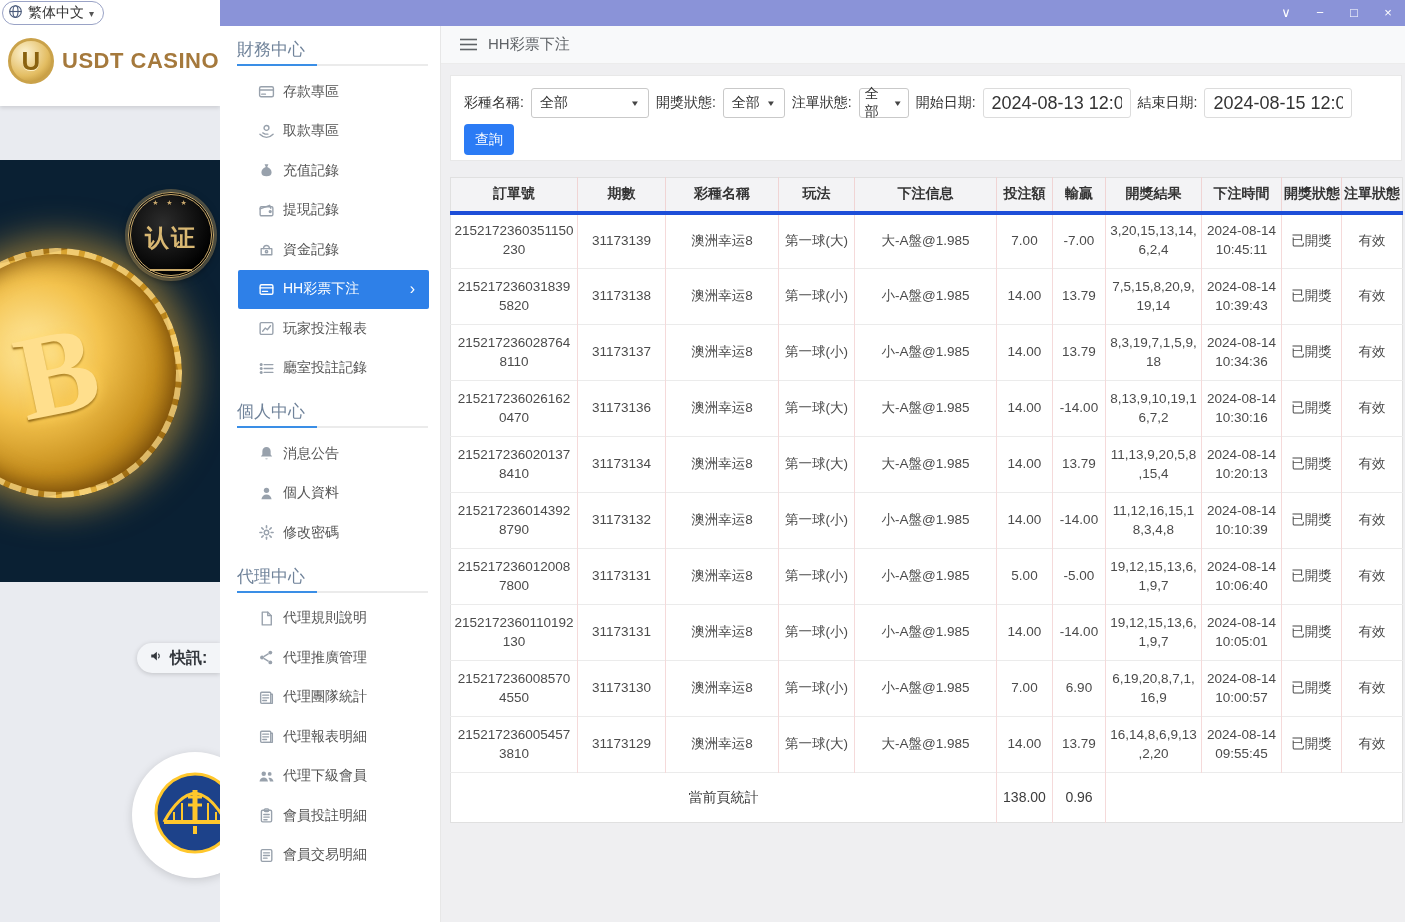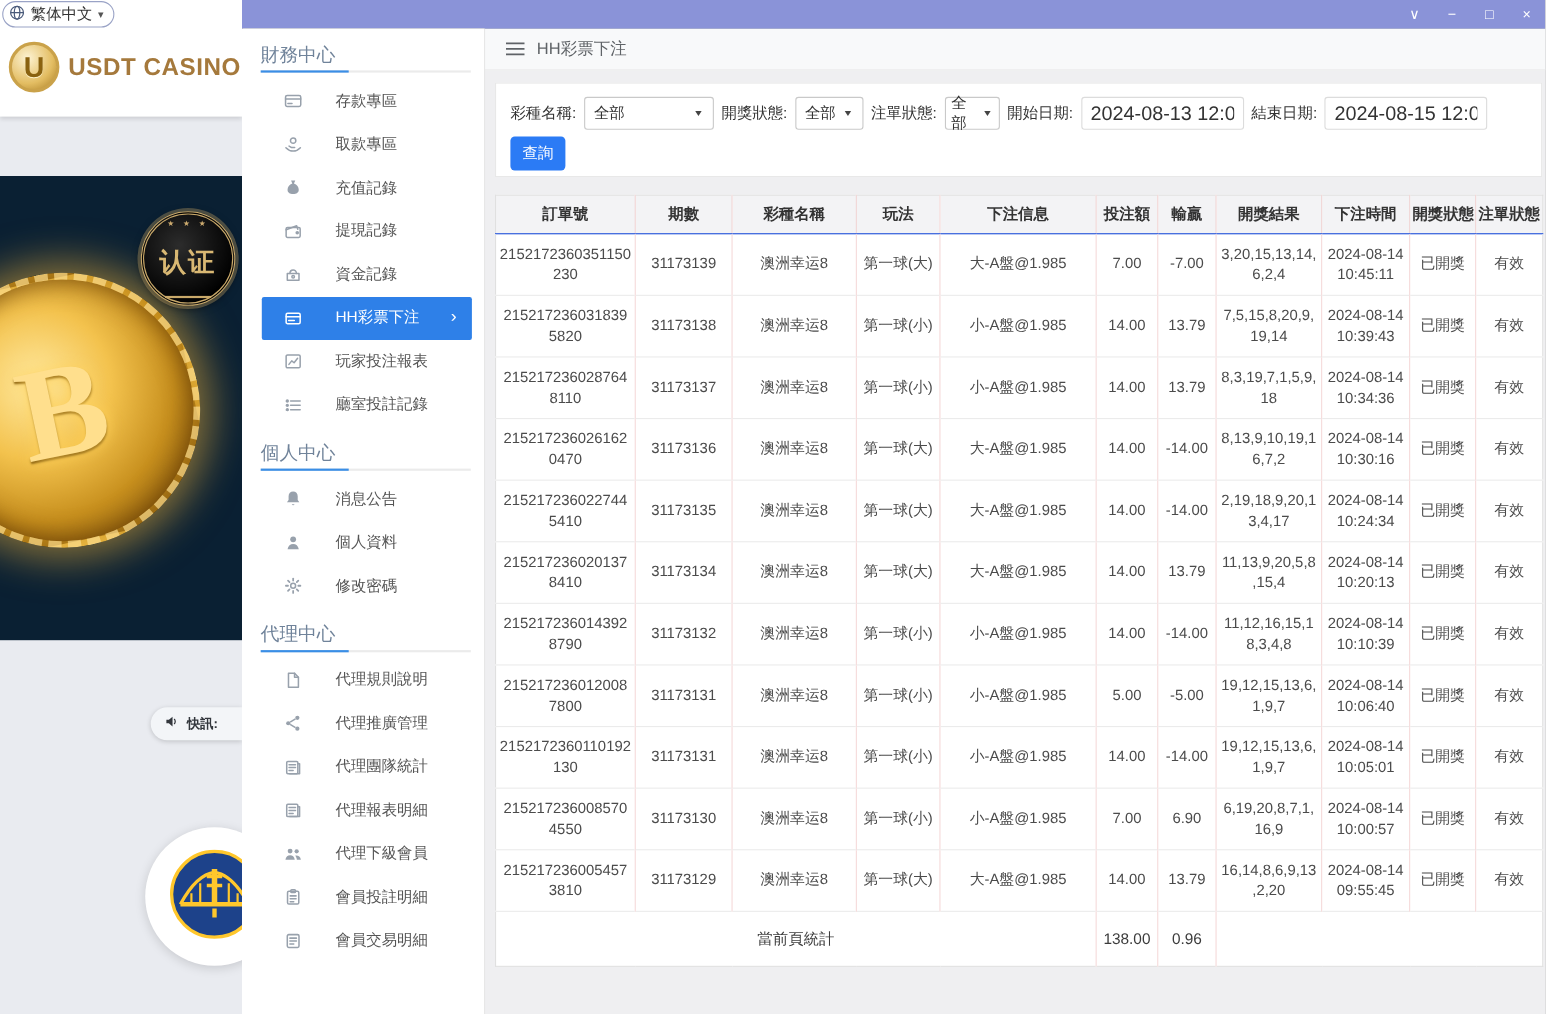--- a/index.html
+++ b/index.html
@@ -30,40 +30,40 @@
   .coin-b { font-size:120px; font-weight:bold; color:#ffdf8d; text-shadow:0 0 14px rgba(255,210,90,.9), 0 2px 2px #7c5408; font-family:"Liberation Serif","DejaVu Serif",serif; }
   .cert-badge { position:absolute; right:6px; top:32px; width:86px; height:86px; border-radius:50%;
       background:radial-gradient(circle at 40% 35%, #2c2c2c, #000 75%);
       border:3px double #c9a96a; box-shadow:0 0 0 3px rgba(201,169,106,.35), 0 2px 8px rgba(0,0,0,.6);
       display:flex; flex-direction:column; align-items:center; justify-content:center; gap:15px; }
   .cert-stars { font-size:7px; color:#cdab6f; letter-spacing:3px; }
   .cert-text { font-size:24px; font-weight:bold; color:#d9b873; letter-spacing:2px; }
   .cert-line { width:42px; height:2px; background:#c9a96a; }
 
   .ticker { position:absolute; left:137px; top:643px; width:83px; height:30px; background:#f3f5f8; border-radius:16px 0 0 16px; box-shadow:0 1px 5px rgba(0,0,0,.18); display:flex; align-items:center; gap:6px; padding-left:12px; }
-  .ticker-label { font-size:12px; font-weight:bold; color:#33373d; }
+  .ticker-label { font-size:16px; font-weight:bold; color:#33373d; }
   .team-circle { position:absolute; left:132px; top:752px; width:126px; height:126px; background:#fff; border-radius:50%; box-shadow:0 2px 10px rgba(0,0,0,.15); display:flex; align-items:center; justify-content:center; }
 
   
   .titlebar { position:absolute; left:220px; top:0; width:1185px; height:26px; background:#8a93d8; display:flex; align-items:center; justify-content:flex-end; gap:0; z-index:2; }
   .win-btn { width:34px; text-align:center; color:#fff; font-size:13px; line-height:26px; cursor:pointer; }
 
   
   .sidebar { position:absolute; left:220px; top:26px; width:220px; height:896px; background:#fff; box-shadow:1px 0 0 #e7e7e7; z-index:2; overflow:hidden; }
   .sb-header { position:relative; height:42px; background:linear-gradient(135deg,#2693ec 0%,#3aa2f1 60%,#2f8fe3 100%); color:#fff; padding:5px 0 0 16px; overflow:hidden; }
   .sb-header-title { font-size:16px; font-weight:bold; letter-spacing:1px; }
   .sb-header-sub { font-size:7px; letter-spacing:2px; color:#d6ecff; margin-top:1px; }
   .sb-header-deco { position:absolute; right:10px; top:4px; opacity:.45; }
   .sb-section-title { margin:12px 17px 0; font-size:17px; color:#70839a; height:24px; }
   .sb-underline { margin:2px 12px 6px 17px; height:2px; background:#ebebeb; position:relative; }
   .sb-underline::before { content:""; position:absolute; left:0; top:0; width:80px; height:2px; background:#3a8ee6; }
   .sb-item { display:flex; align-items:center; height:39.5px; margin:0 11px 0 18px; padding-left:20px; border-radius:2px; font-size:14px; color:#555; cursor:pointer; }
   .sb-icon { width:17px; height:17px; display:inline-flex; align-items:center; justify-content:center; color:#98a1ac; }
   .sb-icon svg { display:block; }
-  .sb-label { margin-left:30px; }
+  .sb-label { margin-left:8px; }
   .sb-item.active { background:#2e80e8; color:#fff; }
   .sb-item.active .sb-icon { color:#fff; }
   .sb-chev { margin-left:auto; padding-right:14px; font-size:16px; line-height:1; }
 
   
   .main { position:absolute; left:440px; top:26px; width:965px; height:896px; background:#efeff1; }
   .topbar { height:38px; background:#f8f9fa; border-bottom:1px solid #ececec; display:flex; align-items:center; padding-left:20px; gap:11px; }
   .topbar-title { font-size:15px; color:#5f6367; }
   .burger { display:inline-flex; cursor:pointer; }
 
@@ -72,21 +72,21 @@
   .f-label { font-size:14px; color:#333; white-space:nowrap; }
   .f-select { height:30px; border:1px solid #c9c9c9; border-radius:3px; background:#fff; display:flex; align-items:center; justify-content:space-between; padding:0 8px; font-size:14px; color:#333; cursor:pointer; }
   .sel-lottery { width:118px; }
   .sel-draw { width:62px; }
   .sel-order { width:50px; padding:0 5px; }
   .f-caret { font-size:10px; color:#444; transform:scaleY(.8); margin-left:4px; }
   .f-input { width:148px; height:30px; border:1px solid #dcdcdc; border-radius:3px; font-size:18px; color:#333; text-align:left; padding:0 8px; font-family:"Liberation Sans","DejaVu Sans",sans-serif; }
   .search-btn { position:absolute; left:13px; top:48px; width:50px; height:31px; background:#2b7bf5; color:#fff; border:none; border-radius:4px; font-size:14px; cursor:pointer; }
 
   .bet-table { width:952px; margin:16px 0 0 10px; border-collapse:collapse; table-layout:fixed; background:#fff; border:1px solid #e0e0e0; }
-  .bet-table th { height:35px; background:#f3f3f5; font-size:14px; font-weight:bold; color:#333; border-left:1px solid #f0d4d4; border-bottom:1px solid #1d4ed8; padding:0 2px; overflow:hidden; white-space:nowrap; }
+  .bet-table th { height:35px; background:#f3f3f5; font-size:14px; font-weight:bold; color:#333; border-left:1px solid #f0d4d4; border-bottom:4px solid #1d4ed8; padding:0 2px; overflow:hidden; white-space:nowrap; }
   .bet-table th:first-child { border-left:none; }
   .bet-table td { height:56px; font-size:13.5px; color:#4b4b4b; text-align:center; vertical-align:middle; border-left:1px solid #f5dada; border-top:1px solid #ebebeb; padding:6px 3px; line-height:1.4; overflow-wrap:anywhere; overflow:hidden; }
   .bet-table td:first-child { border-left:none; }
   .bet-table .sum-row td { height:50px; font-size:14px; color:#3c3c3c; }
 </style>
 </head>
 <body>
 
 <div class="app">
 
@@ -485,33 +485,20 @@
             <td>第一球(大)</td>
             <td>大-A盤@1.985</td>
             <td>14.00</td>
             <td>-14.00</td>
             <td>8,13,9,10,19,16,7,2</td>
             <td>2024-08-14 10:30:16</td>
             <td>已開獎</td>
             <td>有效</td>
           </tr>
           <tr>
-            <td>2152172360227445410</td>
-            <td>31173135</td>
-            <td>澳洲幸运8</td>
-            <td>第一球(大)</td>
-            <td>大-A盤@1.985</td>
-            <td>14.00</td>
-            <td>-14.00</td>
-            <td>2,19,18,9,20,13,4,17</td>
-            <td>2024-08-14 10:24:34</td>
-            <td>已開獎</td>
-            <td>有效</td>
-          </tr>
-          <tr>
             <td>2152172360201378410</td>
             <td>31173134</td>
             <td>澳洲幸运8</td>
             <td>第一球(大)</td>
             <td>大-A盤@1.985</td>
             <td>14.00</td>
             <td>13.79</td>
             <td>11,13,9,20,5,8,15,4</td>
             <td>2024-08-14 10:20:13</td>
             <td>已開獎</td>

